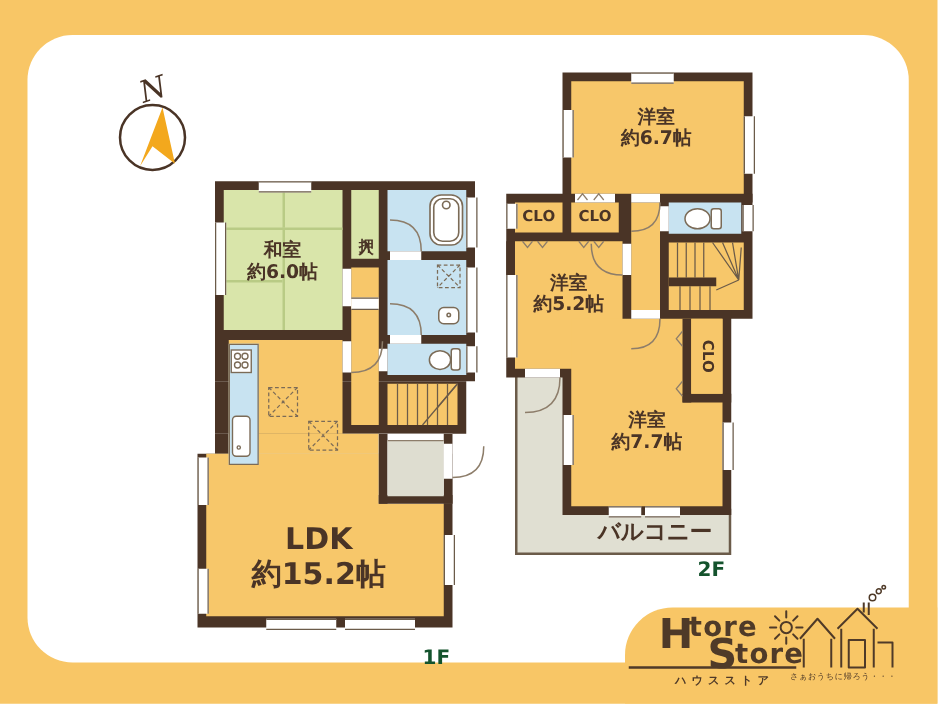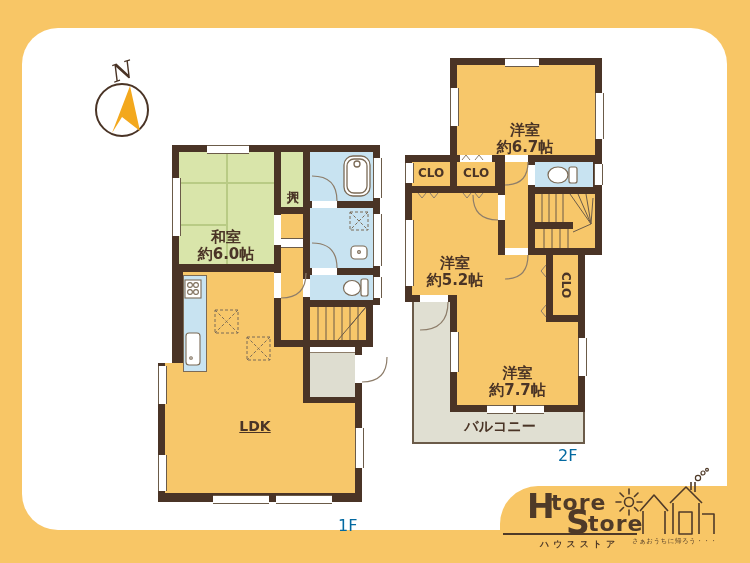--- a/index.html
+++ b/index.html
@@ -12,24 +12,24 @@
   .room{position:absolute;}
   .orange{background:#F7C76A;}
   .green{background:#D9E5AA;}
   .blue{background:#C8E3F1;}
   .gray{background:#DEDDD0;}
   .win{position:absolute;background:#ffffff;}
   .win.h{border-top:1px solid #6B5B49;border-bottom:1px solid #6B5B49;}
   .win.v{border-left:1px solid #6B5B49;border-right:1px solid #6B5B49;}
   .gap{position:absolute;background:#ffffff;}
   .rlabel{position:absolute;display:flex;flex-direction:column;align-items:center;justify-content:center;color:#4A3426;font-weight:bold;line-height:1.15;text-align:center;}
-  .f16{font-size:15px;margin-top:37px;}
-  .f20{font-size:14px;text-decoration:underline;}
+  .f16{font-size:15px;}
+  .f20{font-size:24px;}
   .f12{font-size:12px;}
-  .floor-tag{position:absolute;color:#0369a1;font-weight:normal;font-size:16px;}
+  .floor-tag{position:absolute;color:#14532d;font-weight:bold;font-size:16px;}
   .tatami{position:absolute;background:#b9cb85;}
   svg{position:absolute;overflow:visible;}
   .logo-big{position:absolute;color:#4F3A28;font-weight:bold;font-size:33px;line-height:1;}
   .logo-small{position:absolute;color:#4F3A28;font-weight:bold;font-size:22px;line-height:1;letter-spacing:1px;}
   .logo-kana{position:absolute;color:#4F3A28;font-weight:bold;font-size:9px;letter-spacing:4px;}
   .logo-tag{position:absolute;color:#4F3A28;font-size:6.5px;letter-spacing:0.5px;}
 </style>
 </head>
 <body>
 
@@ -148,20 +148,21 @@
 
     <div class="rlabel f16" style="left:176px;top:192px;width:100px;">
       <span>和室</span>
       <span>約6.0帖</span>
     </div>
     <div class="rlabel f12" style="left:282px;top:157px;width:20px;height:48px;writing-mode:vertical-rl;text-orientation:upright;">
       <span>押入</span>
     </div>
     <div class="rlabel f20" style="left:175px;top:418px;width:160px;">
       <span>LDK</span>
+      <span>約15.2帖</span>
     </div>
     <div class="floor-tag" style="left:338px;top:516px;">1F</div>
   </div>
 
   <div>
 
     <svg style="left:400px;top:50px;" width="215" height="400" viewBox="0 0 215 400">
       <path d="M13 245 L52 245 L52 358 L184 358 L184 393 L13 393 Z" fill="#E0DFD2" stroke="#6B5B49" stroke-width="2"></path>
     </svg>
 
@@ -237,21 +238,21 @@
     <div class="rlabel f12" style="left:457px;top:165px;width:38px;height:18px;">CLO</div>
     <div class="rlabel f16" style="left:412px;top:218px;width:86px;">
       <span>洋室</span>
       <span>約5.2帖</span>
     </div>
     <div class="rlabel f12" style="left:547px;top:276px;width:36px;height:18px;transform:rotate(90deg);">CLO</div>
     <div class="rlabel f16" style="left:455px;top:328px;width:125px;">
       <span>洋室</span>
       <span>約7.7帖</span>
     </div>
-    <div class="rlabel" style="left:430px;top:413px;width:140px;height:26px;font-size:14px;">バルコニー</div>
+    <div class="rlabel" style="left:454px;top:413px;width:140px;height:26px;font-size:18px;">バルコニー</div>
     <div class="floor-tag" style="left:558px;top:446px;">2F</div>
   </div>
 
   <div id="swoosh" class="abs"></div>
   <div>
     <span class="logo-big" style="left:527px;top:490px;">H</span>
     <span class="logo-small" style="left:551px;top:492px;">tore</span>
     <span class="logo-big" style="left:566px;top:506px;">S</span>
     <span class="logo-small" style="left:588px;top:513px;">tore</span>
     <div class="abs" style="left:503px;top:533px;width:134px;height:2px;background:#4F3A28;"></div>

